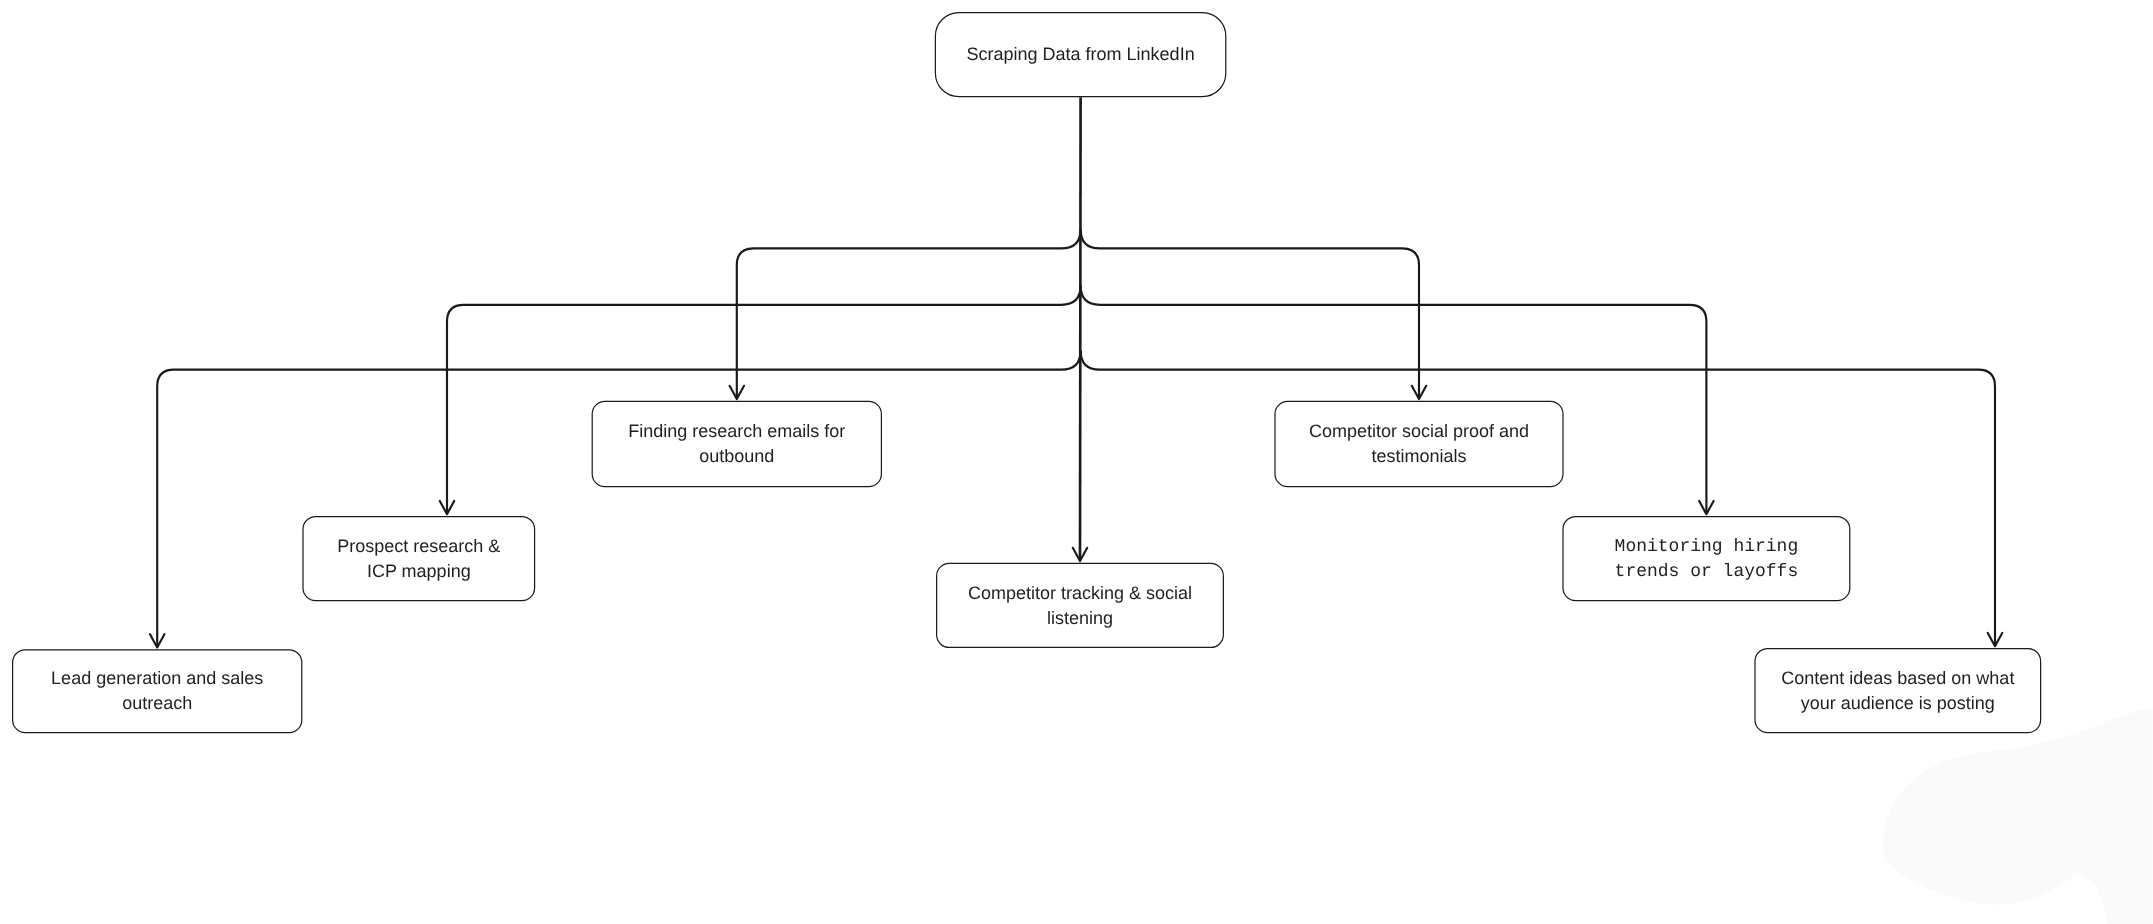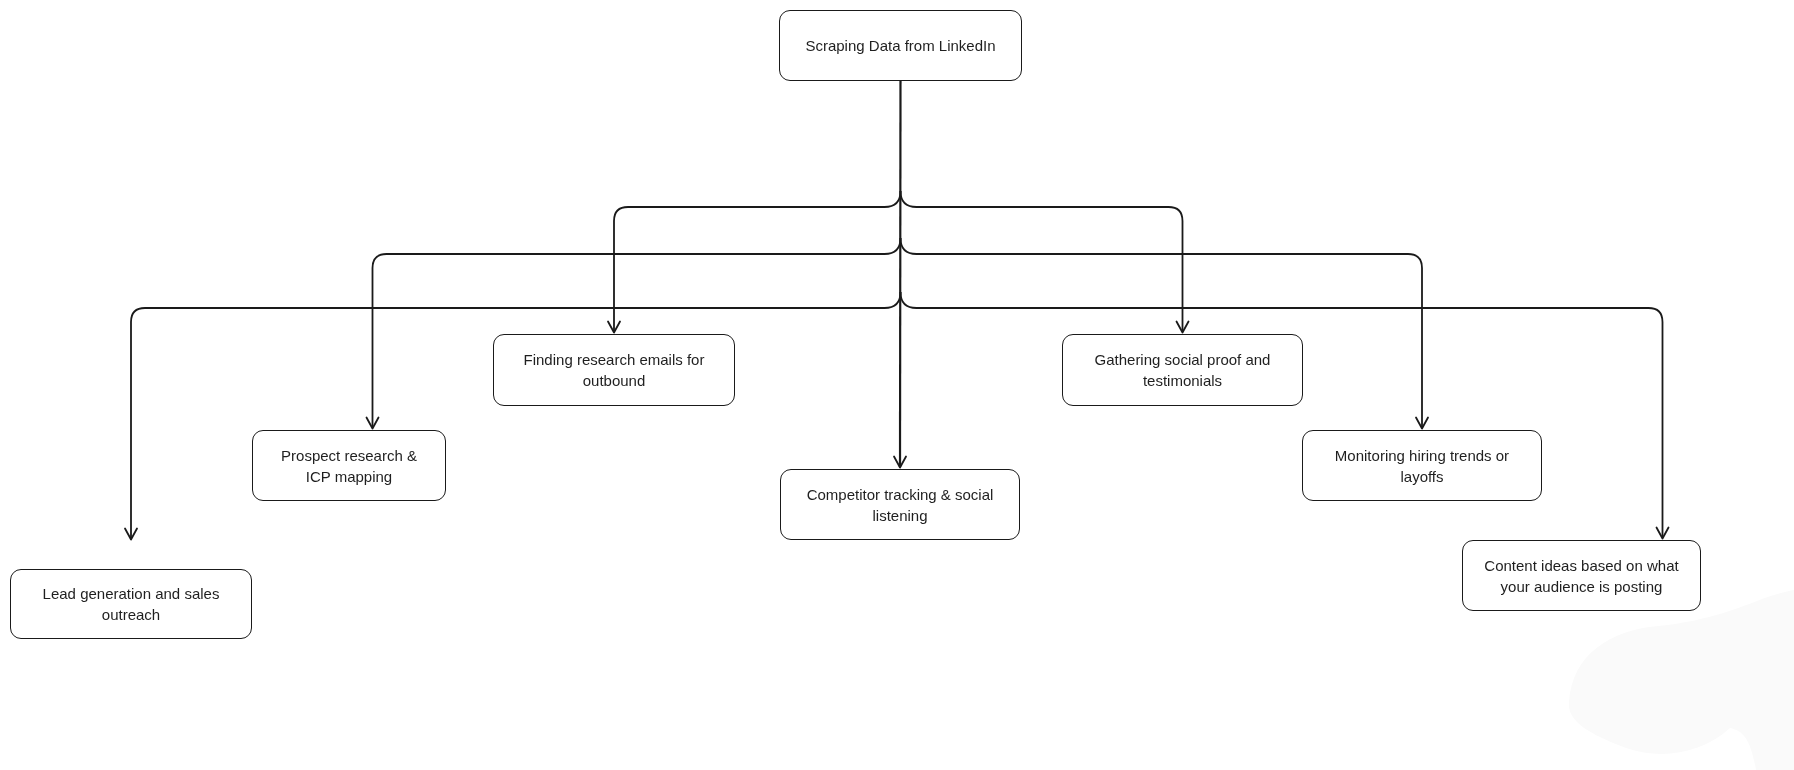--- a/index.html
+++ b/index.html
@@ -53,38 +53,38 @@
       <path d="M 1569 702 C 1572 655 1610 630 1658 626 C 1700 622 1732 611 1762 599 C 1776 594 1788 591 1794 590 L 1794 770 L 1756 770 C 1751 742 1745 731 1730 728 C 1701 754 1661 760 1626 748 C 1586 733 1567 720 1569 702 Z" fill="#fafafa"></path>
       <path d="M 900.5 81 L 900 467" fill="none" stroke="#1a1a1a" stroke-width="2.2" marker-end="url(#arrowhead)"></path>
       <path d="M 900.5 191 Q 900.5 207 884.5 207 L 628 207 Q 614 207 614 221 L 614 332" fill="none" stroke="#1a1a1a" stroke-width="1.8" marker-end="url(#arrowhead)"></path>
       <path d="M 900.5 191 Q 900.5 207 916.5 207 L 1168.5 207 Q 1182.5 207 1182.5 221 L 1182.5 332" fill="none" stroke="#1a1a1a" stroke-width="1.8" marker-end="url(#arrowhead)"></path>
       <path d="M 900.5 238 Q 900.5 254 884.5 254 L 386.5 254 Q 372.5 254 372.5 268 L 372.5 428" fill="none" stroke="#1a1a1a" stroke-width="1.8" marker-end="url(#arrowhead)"></path>
       <path d="M 900.5 238 Q 900.5 254 916.5 254 L 1408 254 Q 1422 254 1422 268 L 1422 428" fill="none" stroke="#1a1a1a" stroke-width="1.8" marker-end="url(#arrowhead)"></path>
       <path d="M 900.5 292 Q 900.5 308 884.5 308 L 145 308 Q 131 308 131 322 L 131 539" fill="none" stroke="#1a1a1a" stroke-width="1.8" marker-end="url(#arrowhead)"></path>
       <path d="M 900.5 292 Q 900.5 308 916.5 308 L 1648.5 308 Q 1662.5 308 1662.5 322 L 1662.5 538" fill="none" stroke="#1a1a1a" stroke-width="1.8" marker-end="url(#arrowhead)"></path>
     </svg>
   <div id="nodes-layer">
-      <div class="node" style="left: 779px; top: 10px; width: 243px; height: 71px;">
+      <div class="node" style="left: 779px; top: 10px; width: 243px; height: 71px; border-radius: 20px;">
         <span>Scraping Data from LinkedIn</span>
       </div>
       <div class="node" style="left: 493px; top: 334px; width: 242px; height: 72px;">
         <span>Finding research emails for outbound</span>
       </div>
       <div class="node" style="left: 1062px; top: 334px; width: 241px; height: 72px;">
-        <span>Gathering social proof and testimonials</span>
+        <span>Competitor social proof and testimonials</span>
       </div>
       <div class="node" style="left: 252px; top: 430px; width: 194px; height: 71px;">
         <span>Prospect research &amp; ICP mapping</span>
       </div>
-      <div class="node" style="left: 1302px; top: 430px; width: 240px; height: 71px;">
+      <div class="node" style="left: 1302px; top: 430px; width: 240px; height: 71px; font-family: Liberation Mono, monospace;">
         <span>Monitoring hiring trends or layoffs</span>
       </div>
       <div class="node" style="left: 780px; top: 469px; width: 240px; height: 71px; text-align: center;">
         <span>Competitor tracking &amp; social listening</span>
       </div>
-      <div class="node" style="left: 10px; top: 541px; width: 242px; height: 70px; margin-top: 28px;">
+      <div class="node" style="left: 10px; top: 541px; width: 242px; height: 70px;">
         <span>Lead generation and sales outreach</span>
       </div>
       <div class="node" style="left: 1462px; top: 540px; width: 239px; height: 71px;">
         <span>Content ideas based on what your audience is posting</span>
       </div>
     </div>
 </div>
 
 </body></html>

